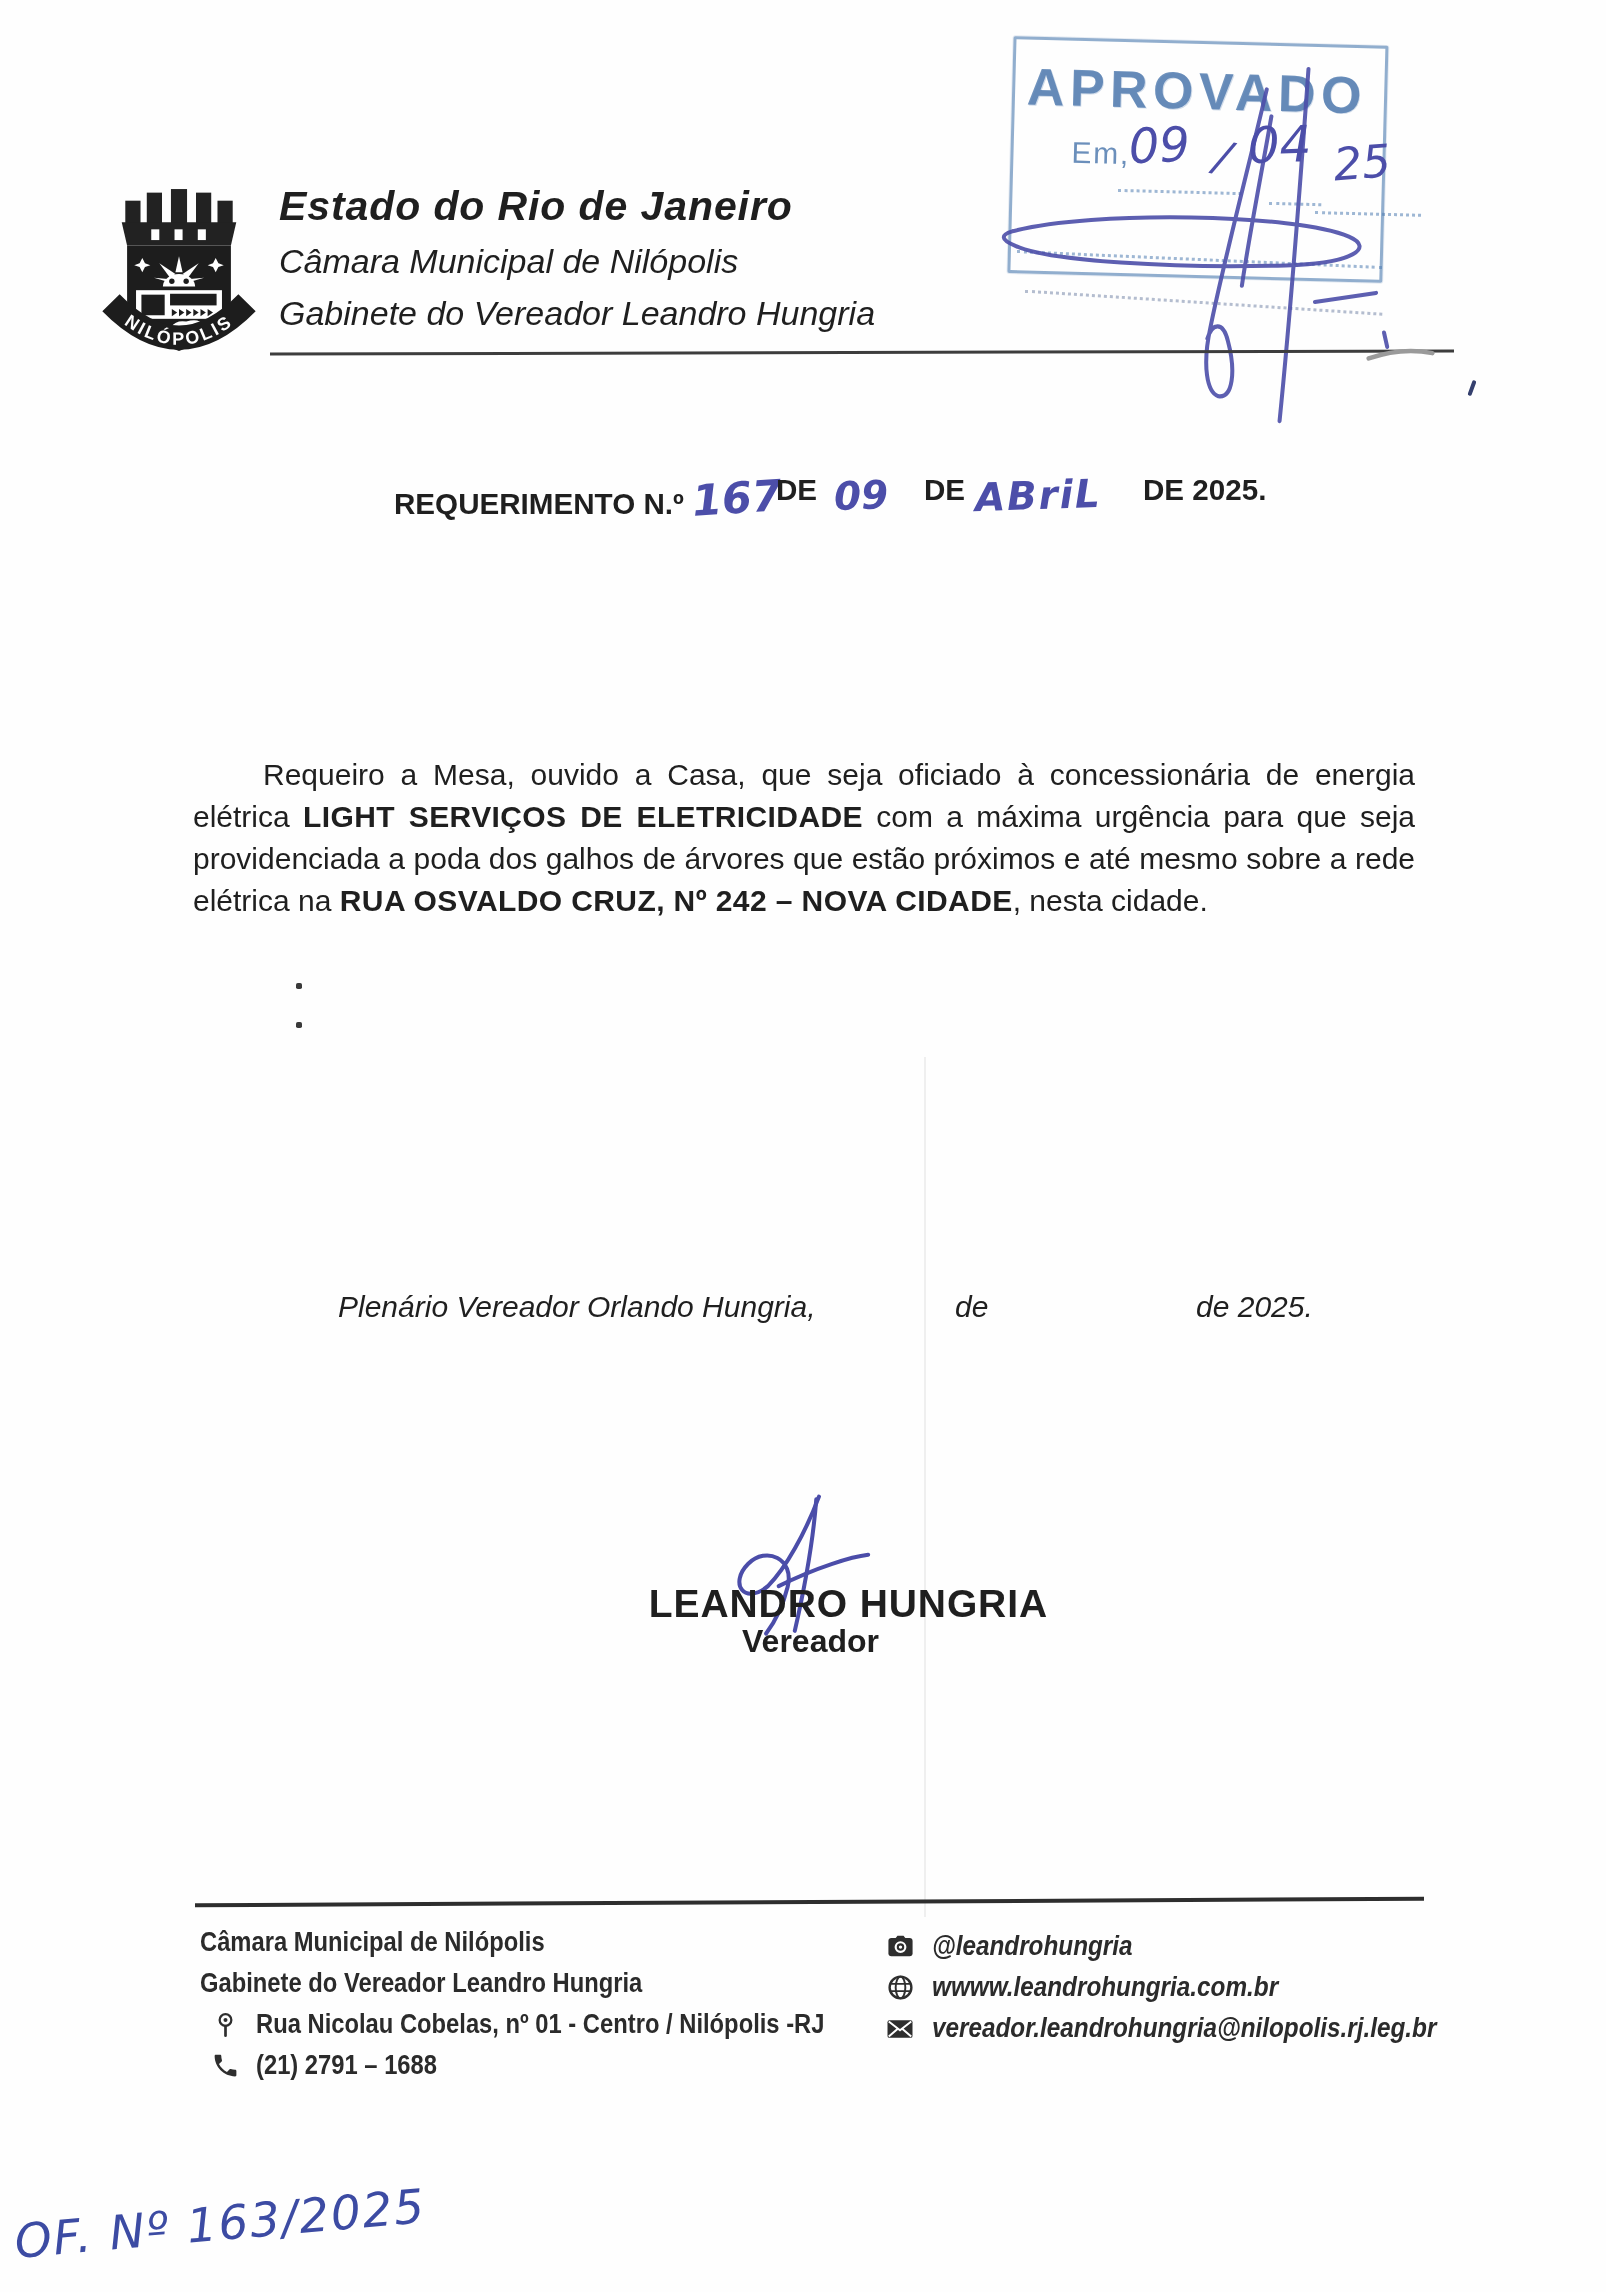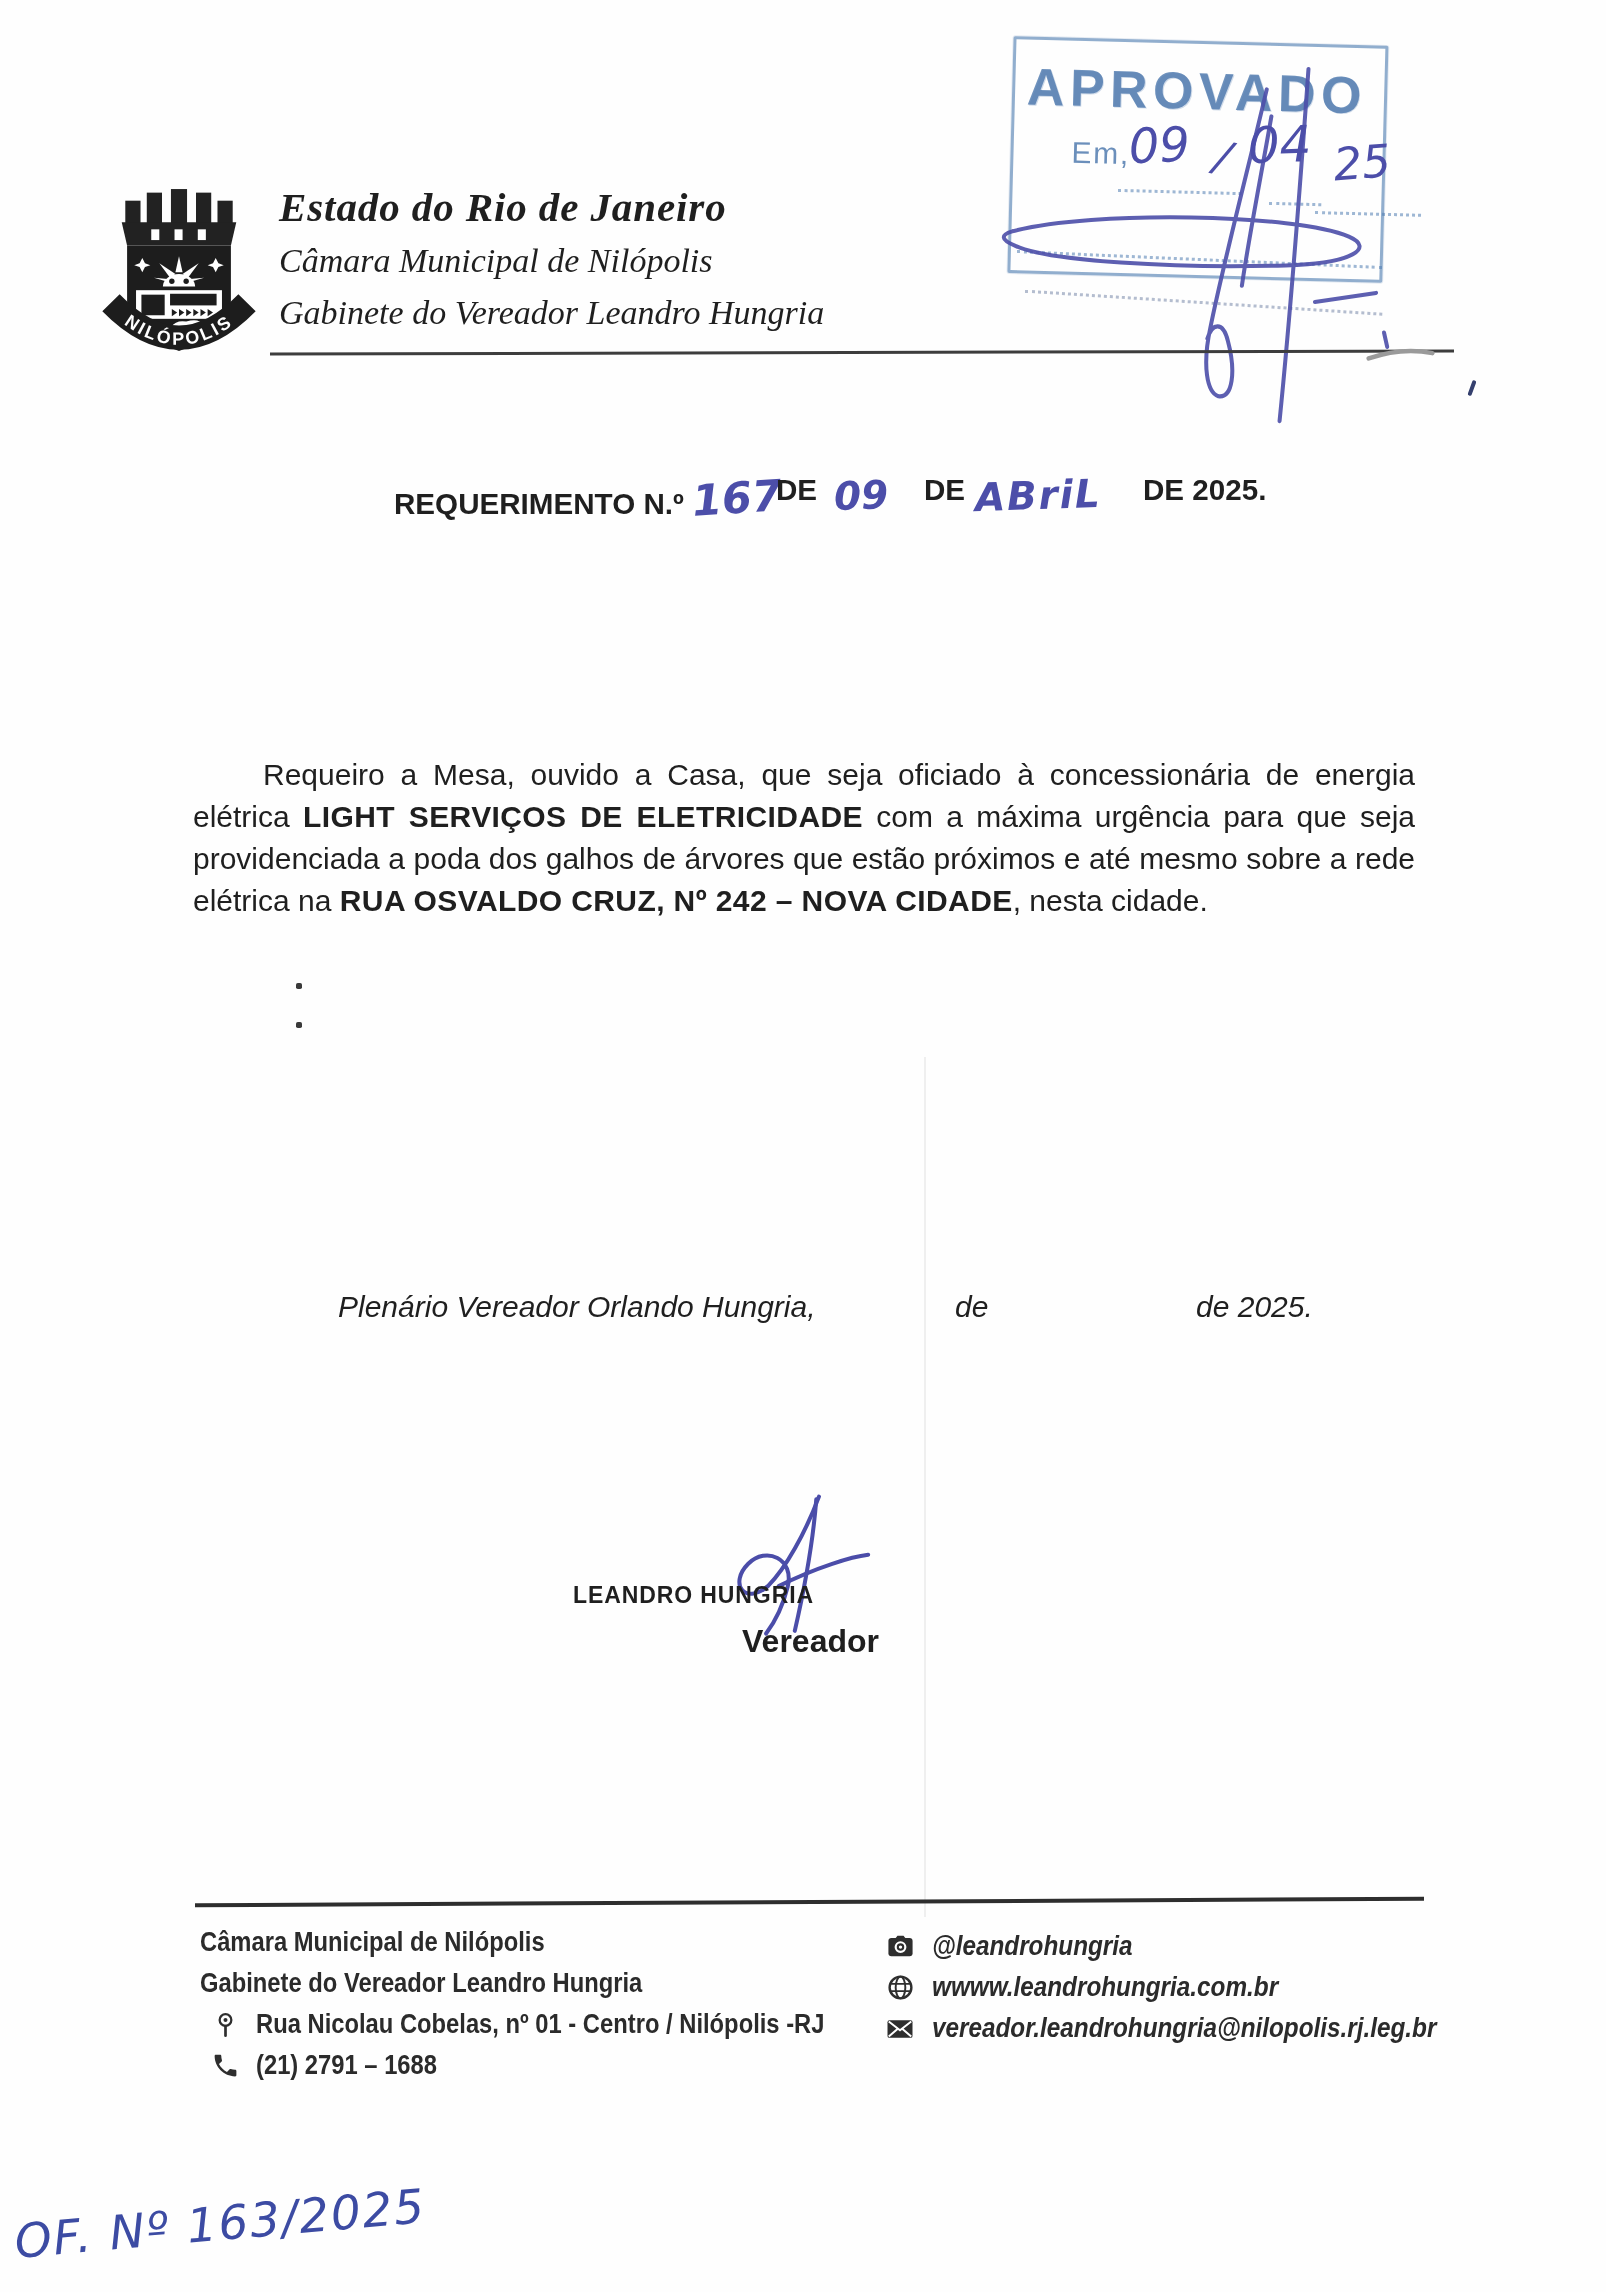--- a/index.html
+++ b/index.html
@@ -28,21 +28,21 @@
   .hw-year{left:330px;top:100px;font-size:45px;transform:rotate(-6deg);}
   .dotline{position:absolute;border-bottom:3.6px dotted rgba(78,124,176,.55);}
   .dl1{left:115px;top:159px;width:124px;}
   .dl2{left:267px;top:168px;width:52px;}
   .dl3{left:313px;top:176px;width:106px;}
   .dl4{left:16px;top:226px;width:365px;transform:rotate(1deg);}
   .dl5{left:25px;top:269px;width:358px;transform:rotate(2.2deg);border-bottom-color:rgba(90,110,150,.45);}
   .stamp-sig{position:absolute;left:0;top:0;width:394px;height:439px;}
   
   .crest{position:absolute;left:100px;top:181px;width:158px;height:179px;}
-  .hdr-text{position:absolute;left:279px;top:183px;width:878px;font-family:Liberation Serif, serif;}
+  .hdr-text{position:absolute;left:279px;top:183px;width:878px;font-family:Liberation Sans, sans-serif;}
   .hdr-line1{font-size:41px;font-weight:bold;font-style:italic;letter-spacing:0.9px;}
   .hdr-line2{position:absolute;top:59px;font-size:34px;font-style:italic;}
   .hdr-line3{position:absolute;top:111px;font-size:34px;font-style:italic;}
   .hdr-rule{position:absolute;left:270px;top:351px;width:1184px;height:2.7px;background:#3d3d3d;transform:rotate(-.15deg);}
   
   .titleline{position:absolute;left:382px;top:473px;width:940px;height:72px;font-weight:bold;font-size:29.6px;}
   .titleline .pr{position:absolute;top:0;}
   .t-prefix{left:12px;margin-top:14px;}
   .t-hwnum{left:310px;top:-12.5px;font-size:43px;transform:rotate(-4deg);}
   .t-de1{left:394px;}
@@ -57,22 +57,22 @@
   .dot{position:absolute;width:6.3px;height:6.3px;border-radius:1.8px;background:#3a3a3a;}
   .dot1{left:296px;top:983px;}
   .dot2{left:296px;top:1022px;}
   
   .dateline span{position:absolute;font-size:30px;font-style:italic;top:1290px;}
   .pl-place{left:338px;}
   .pl-de1{left:955px;}
   .pl-de2{left:1196px;}
   
   .main-sig{position:absolute;left:716px;top:1483px;width:188px;height:157px;}
-  .sig-name{position:absolute;left:573px;top:1582px;width:475px;text-align:left;
-    font-size:23px;font-weight:bold;letter-spacing:0.9px;}
+  .sig-name{position:absolute;left:573px;top:1582px;width:475px;text-align:right;
+    font-size:39px;font-weight:bold;letter-spacing:0.9px;}
   .sig-role{position:absolute;left:573px;top:1623px;width:475px;text-align:center;
     font-size:32px;font-weight:bold;}
   .foldline{position:absolute;left:924px;top:1057px;width:1.8px;height:860px;background:rgba(0,0,0,.06);}
   .graydash{position:absolute;left:1366px;top:345px;width:70px;height:18px;}
   .inkmark{position:absolute;left:1470px;top:380px;width:3.6px;height:16px;background:#35406e;transform:rotate(20deg);border-radius:1.8px;}
   
   .ftr-rule{position:absolute;left:195px;top:1900px;width:1229px;height:3.6px;background:#2e2e2e;transform:rotate(-.3deg);}
   .ftr-col{position:absolute;font-weight:bold;}
   .ftr-left{left:195px;top:1922px;width:681px;}
   .ftr-right{left:882px;top:1926px;width:627px;text-align:center;}

